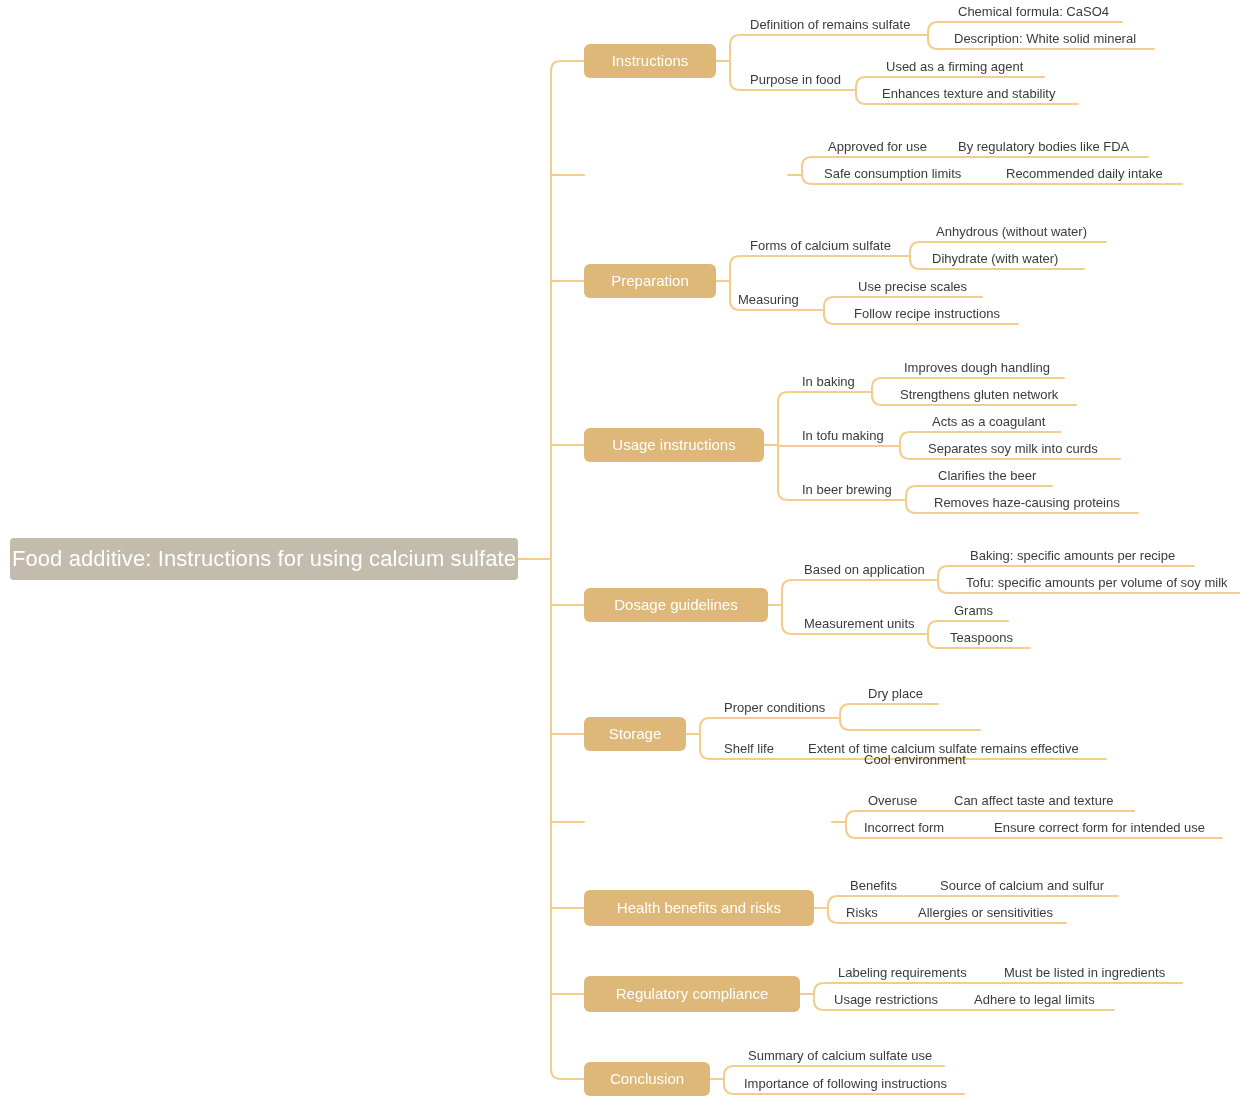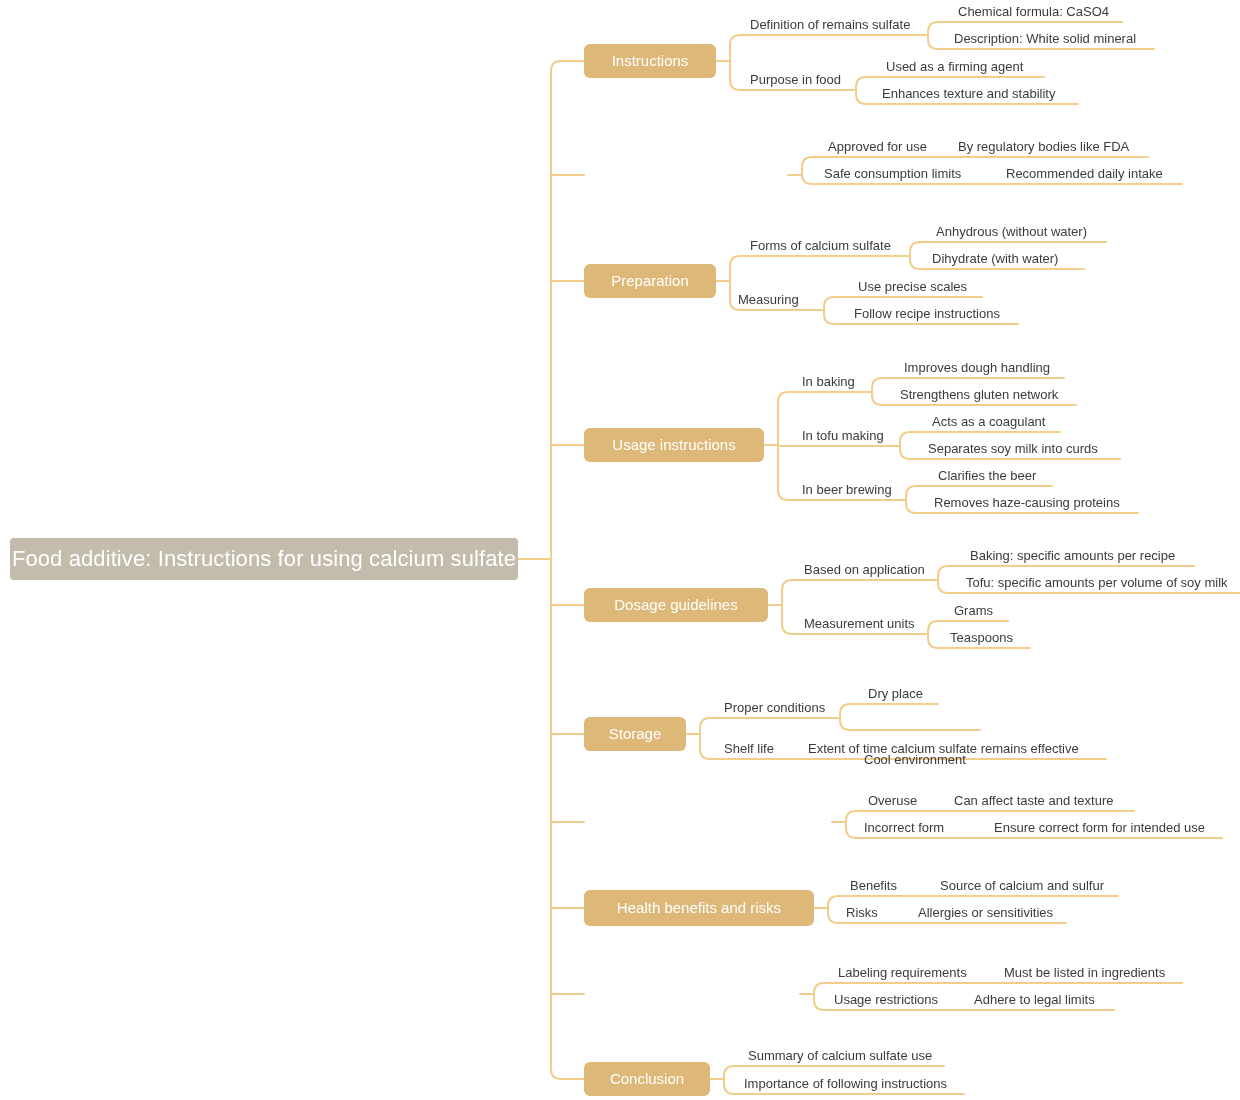--- a/index.html
+++ b/index.html
@@ -213,20 +213,21 @@
       <div class="text-node leaf" style="left: 806px; top: 739px; height: 20px; line-height: 20px;">Extent of time calcium sulfate remains effective</div>
       <div class="text-node l2" style="left: 866px; top: 791px; height: 20px; line-height: 20px;">Overuse</div>
       <div class="text-node leaf" style="left: 952px; top: 791px; height: 20px; line-height: 20px;">Can affect taste and texture</div>
       <div class="text-node l2" style="left: 862px; top: 818px; height: 20px; line-height: 20px;">Incorrect form</div>
       <div class="text-node leaf" style="left: 992px; top: 818px; height: 20px; line-height: 20px;">Ensure correct form for intended use</div>
       <div class="l1-node" style="left: 584px; top: 890px; width: 230px; height: 36px;">Health benefits and risks</div>
       <div class="text-node l2" style="left: 848px; top: 876px; height: 20px; line-height: 20px;">Benefits</div>
       <div class="text-node leaf" style="left: 938px; top: 876px; height: 20px; line-height: 20px;">Source of calcium and sulfur</div>
       <div class="text-node l2" style="left: 844px; top: 903px; height: 20px; line-height: 20px;">Risks</div>
       <div class="text-node leaf" style="left: 916px; top: 903px; height: 20px; line-height: 20px;">Allergies or sensitivities</div>
+      <div class="l1-node" style="left: 584px; top: 976px; width: 216px; height: 36px;">Regulatory compliance</div>
       <div class="text-node l2" style="left: 836px; top: 963px; height: 20px; line-height: 20px;">Labeling requirements</div>
       <div class="text-node leaf" style="left: 1002px; top: 963px; height: 20px; line-height: 20px;">Must be listed in ingredients</div>
       <div class="text-node l2" style="left: 832px; top: 990px; height: 20px; line-height: 20px;">Usage restrictions</div>
       <div class="text-node leaf" style="left: 972px; top: 990px; height: 20px; line-height: 20px;">Adhere to legal limits</div>
       <div class="l1-node" style="left: 584px; top: 1062px; width: 126px; height: 34px;">Conclusion</div>
       <div class="text-node l2" style="left: 746px; top: 1046px; height: 20px; line-height: 20px;">Summary of calcium sulfate use</div>
       <div class="text-node l2" style="left: 742px; top: 1074px; height: 20px; line-height: 20px;">Importance of following instructions</div>
     </div>
 </div>
 

